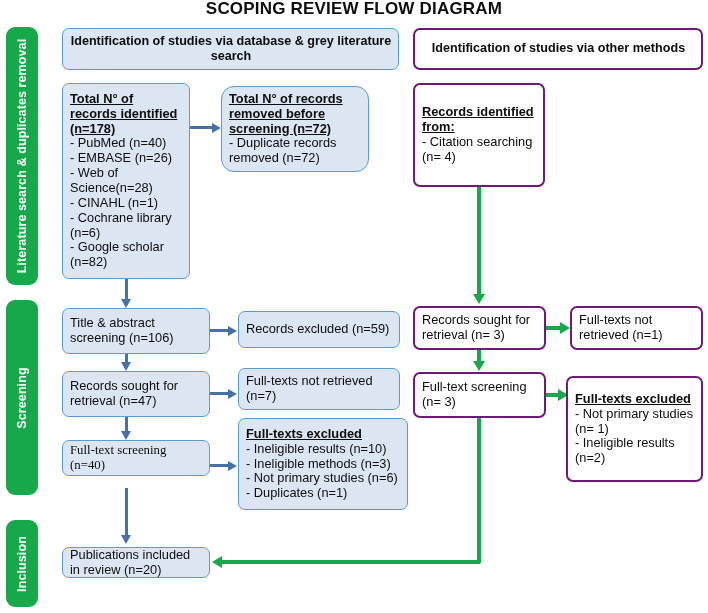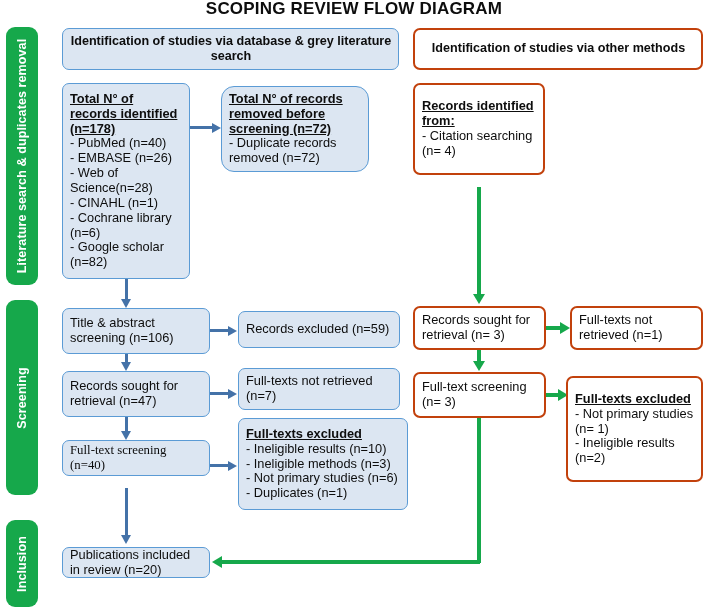--- a/index.html
+++ b/index.html
@@ -64,21 +64,21 @@
     flex-direction: column;
     justify-content: center;
     overflow: hidden;
   }
   .node.blue {
     background: #DCE6F2;
     border: 1.6px solid #5B9BD5;
   }
   .node.green {
     background: #ffffff;
-    border: 2px solid #c2410c;
+    border: 2px solid #701a75;
   }
   .node.header {
     font-weight: bold;
     text-align: center;
     font-size: 12.6px;
     align-items: center;
     line-height: 1.2;
   }
   .node .hd {
     font-weight: bold;
@@ -220,21 +220,21 @@
     <span class="wrapln">- Duplicates (n=1)</span>
   </div>
 
   <div class="conn v-line blue-c" style="left:125px; top:488px; width:3px; height:52px;"></div>
   <div class="arrow down-blue" style="left:121px; top:535px;"></div>
 
   <div class="node blue" style="left:62px; top:547px; width:148px; height:31px;">
     <span class="wrapln">Publications included in review (n=20)</span>
   </div>
 
-  <div class="node green" style="left:413px; top:83px; width:132px; height:92px;">
+  <div class="node green" style="left:413px; top:83px; width:132px; height:104px;">
     <span class="hd">Records identified from:</span>
     <span class="wrapln">- Citation searching (n= 4)</span>
   </div>
 
   <div class="conn v-line green-c" style="left:477px; top:187px; width:3.5px; height:110px;"></div>
   <div class="arrow down-green" style="left:472.7px; top:294px;"></div>
 
   <div class="node green" style="left:413px; top:306px; width:133px; height:44px;">
     <span class="wrapln">Records sought for retrieval (n= 3)</span>
   </div>

